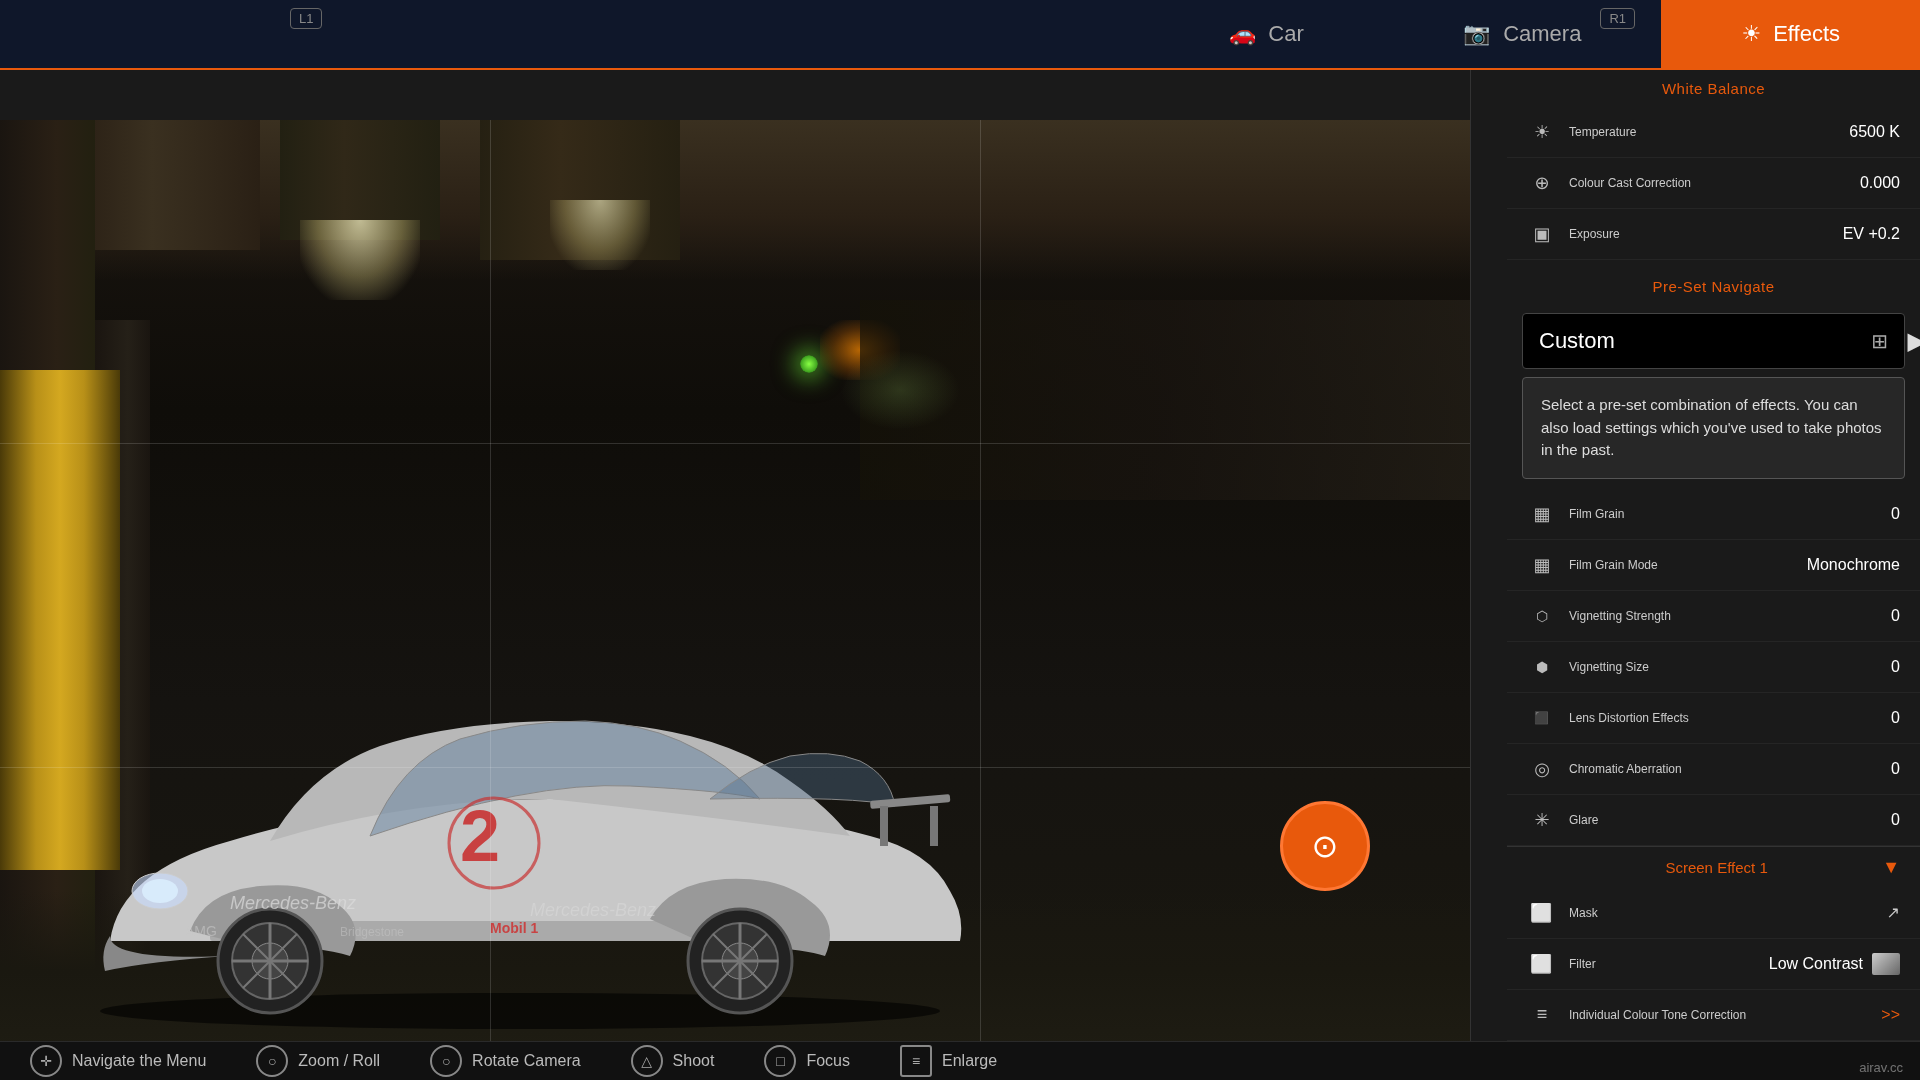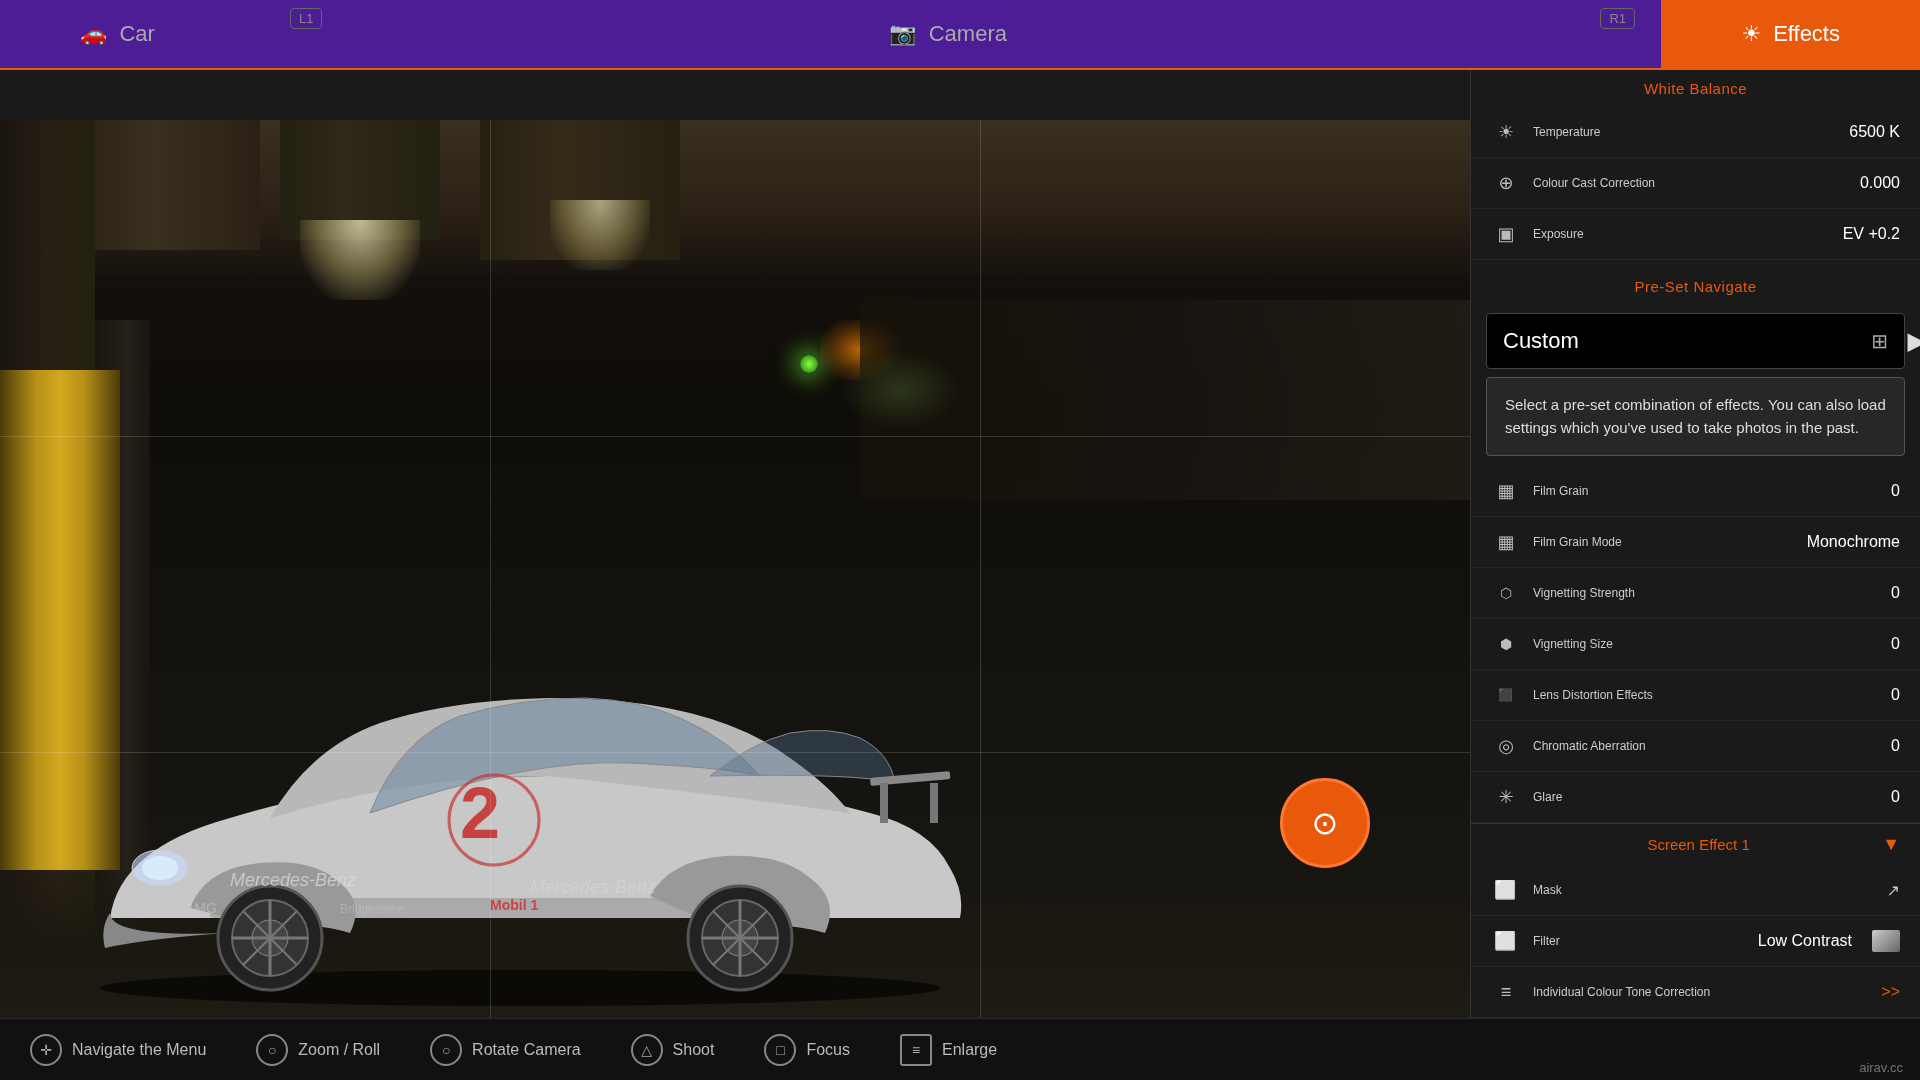--- a/index.html
+++ b/index.html
@@ -18,24 +18,24 @@
       height: 1080px;
       position: relative;
       display: flex;
       flex-direction: column;
     }
 
     
     .top-nav {
       width: 100%;
       height: 70px;
-      background: #4c1d95;
-      display: flex;
-      align-items: center;
-      justify-content: space-between;
+      background: #0f172a;
+      display: flex;
+      align-items: center;
+      justify-content: flex-end;
       gap: 0;
       position: relative;
       z-index: 100;
       border-bottom: 2px solid #e8590c;
     }
 
     .nav-tab {
       height: 70px;
       padding: 0 80px;
       display: flex;
@@ -138,20 +138,21 @@
     }
 
     
     .right-panel {
       width: 450px;
       background: #1a1a1a;
       display: flex;
       flex-direction: column;
       overflow: hidden;
       border-left: 1px solid #333;
+      padding-left: 36px;
     }
 
     .panel-scroll {
       flex: 1;
       overflow-y: auto;
       padding: 0;
     }
     .panel-scroll::-webkit-scrollbar { width: 4px; }
     .panel-scroll::-webkit-scrollbar-track { background: #111; }
     .panel-scroll::-webkit-scrollbar-thumb { background: #555; }
@@ -248,21 +249,21 @@
     }
     .screen-effect-arrow {
       color: #e8590c;
       font-size: 18px;
     }
 
     
     .filter-value-container {
       display: flex;
       align-items: center;
-      gap: 20px;
+      gap: 9px;
     }
     .filter-thumb {
       width: 28px;
       height: 22px;
       background: linear-gradient(135deg, #ccc 0%, #999 50%, #666 100%);
       border-radius: 2px;
     }
 
     
     .bottom-bar {

